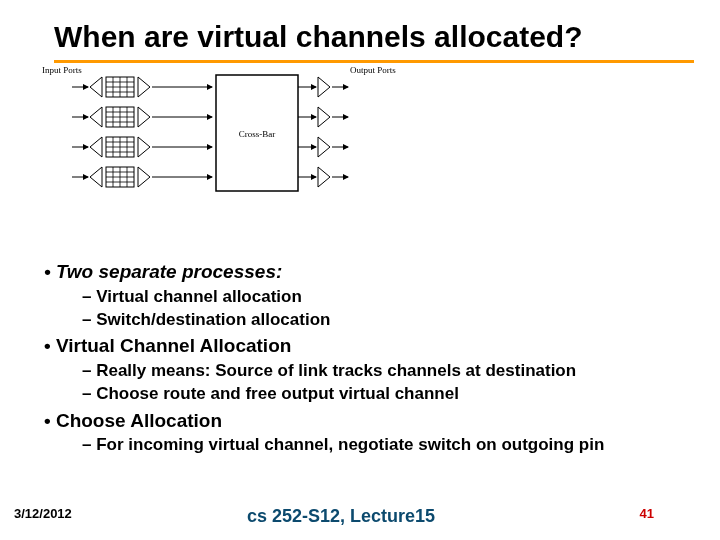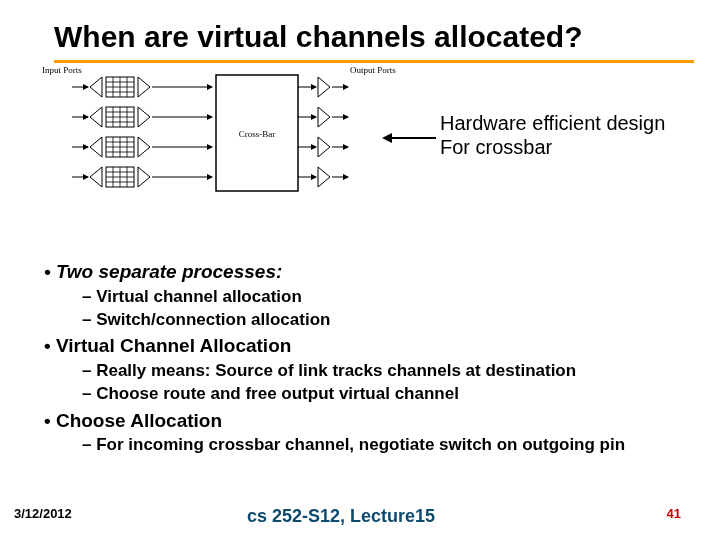--- a/index.html
+++ b/index.html
@@ -1,35 +1,35 @@
 <!DOCTYPE html>
 <html><head>
 <meta charset="utf-8">
 <style>
   * { box-sizing: border-box; margin: 0; padding: 0; }
   html, body { width: 720px; height: 540px; background: #fff; font-family: Arial, Helvetica, sans-serif; color: #000; }
   .slide { position: relative; width: 720px; height: 540px; border-radius: 25px; }
   .title-wrap { padding: 20px 0 0 54px; }
   .title { font-size: 30px; font-weight: bold; }
   .title-underline { height: 3px; background: #ff9900; margin-top: 6px; width: 640px; }
-  .diagram-area { position: relative; height: 150px; width: 640px; margin-left: 40px; }
+  .diagram-area { position: relative; height: 150px; width: 640px; margin-left: 40px; text-align: center; }
   .diagram-svg { position: absolute; left: 0; top: -4px; }
   .annotation { position: absolute; left: 400px; top: 48px; width: 280px; }
   .arrow-svg { position: absolute; left: -58px; top: 18px; }
   .annotation-text { font-size: 20px; line-height: 24px; }
   .content { padding: 0 40px 0 40px; font-size: 19px; font-weight: bold; line-height: 1.25; margin-top: 47px; }
   .content .b1 { margin: 4px 0 2px 4px; }
   .content .b2 { margin: 2px 0 2px 42px; font-size: 17px; }
   .content .i1 { font-style: italic; }
   .content .bullet1::before { content: "•  "; font-weight: bold; }
   .content .bullet2::before { content: "–  "; font-weight: bold; }
   .footer { position: absolute; left: 0; bottom: 14px; width: 682px; height: 20px; }
   .footer .left { position: absolute; left: 14px; font-size: 13px; font-weight: bold; color: #000; }
   .footer .center { position: absolute; width: 100%; text-align: center; font-size: 18px; font-weight: bold; color: #0c4a6e; }
-  .footer .right { position: absolute; right: 1px; font-size: 13px; font-weight: bold; color: #cc0000; }
+  .footer .right { position: absolute; right: 28px; font-size: 13px; font-weight: bold; color: #cc0000; }
 </style>
 </head>
 <body>
 
 <div class="slide">
 
   <div class="title-wrap">
     <div class="title">When are virtual channels allocated?</div>
     <div class="title-underline"></div>
   </div>
@@ -109,41 +109,31 @@
         <use href="#mux-out" x="278" y="78"></use>
         <line x1="292" y1="88" x2="308" y2="88" stroke="#000" marker-end="url(#ah)"></line>
       </g>
       <g>
         <line x1="258" y1="118" x2="276" y2="118" stroke="#000" marker-end="url(#ah)"></line>
         <use href="#mux-out" x="278" y="108"></use>
         <line x1="292" y1="118" x2="308" y2="118" stroke="#000" marker-end="url(#ah)"></line>
       </g>
     </svg>
 
-    <div class="annotation">
-      <svg class="arrow-svg" width="56" height="18">
-        <line x1="54" y1="9" x2="6" y2="9" stroke="#000" stroke-width="2"></line>
-        <polygon points="0,9 10,4 10,14" fill="#000"></polygon>
-      </svg>
-      <div class="annotation-text">
-        <div>Hardware efficient design</div>
-        <div>For crossbar</div>
-      </div>
-    </div>
   </div>
 
   <div class="content">
     <div class="b1 bullet1 i1">Two separate processes:</div>
     <div class="b2 bullet2">Virtual channel allocation</div>
-    <div class="b2 bullet2">Switch/connection allocation</div>
+    <div class="b2 bullet2">Switch/destination allocation</div>
     <div class="b1 bullet1">Virtual Channel Allocation</div>
     <div class="b2 bullet2">Really means: Source of link tracks channels at destination</div>
     <div class="b2 bullet2">Choose route and free output virtual channel</div>
     <div class="b1 bullet1">Choose Allocation</div>
-    <div class="b2 bullet2">For incoming crossbar channel, negotiate switch on outgoing pin</div>
+    <div class="b2 bullet2">For incoming virtual channel, negotiate switch on outgoing pin</div>
   </div>
 
   <div class="footer">
     <div class="left">3/12/2012</div>
     <div class="center">cs 252-S12, Lecture15</div>
     <div class="right">41</div>
   </div>
 
 </div>
 

